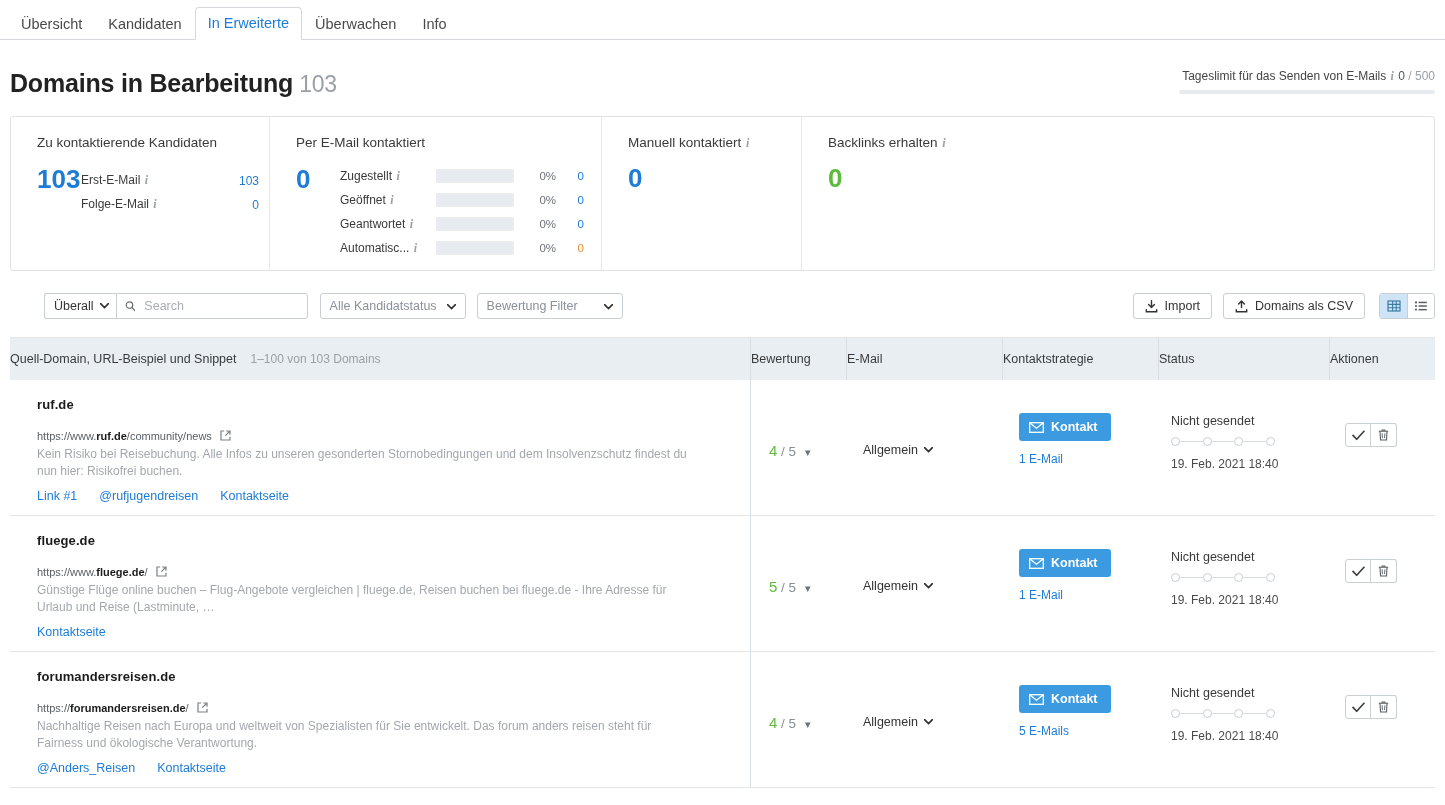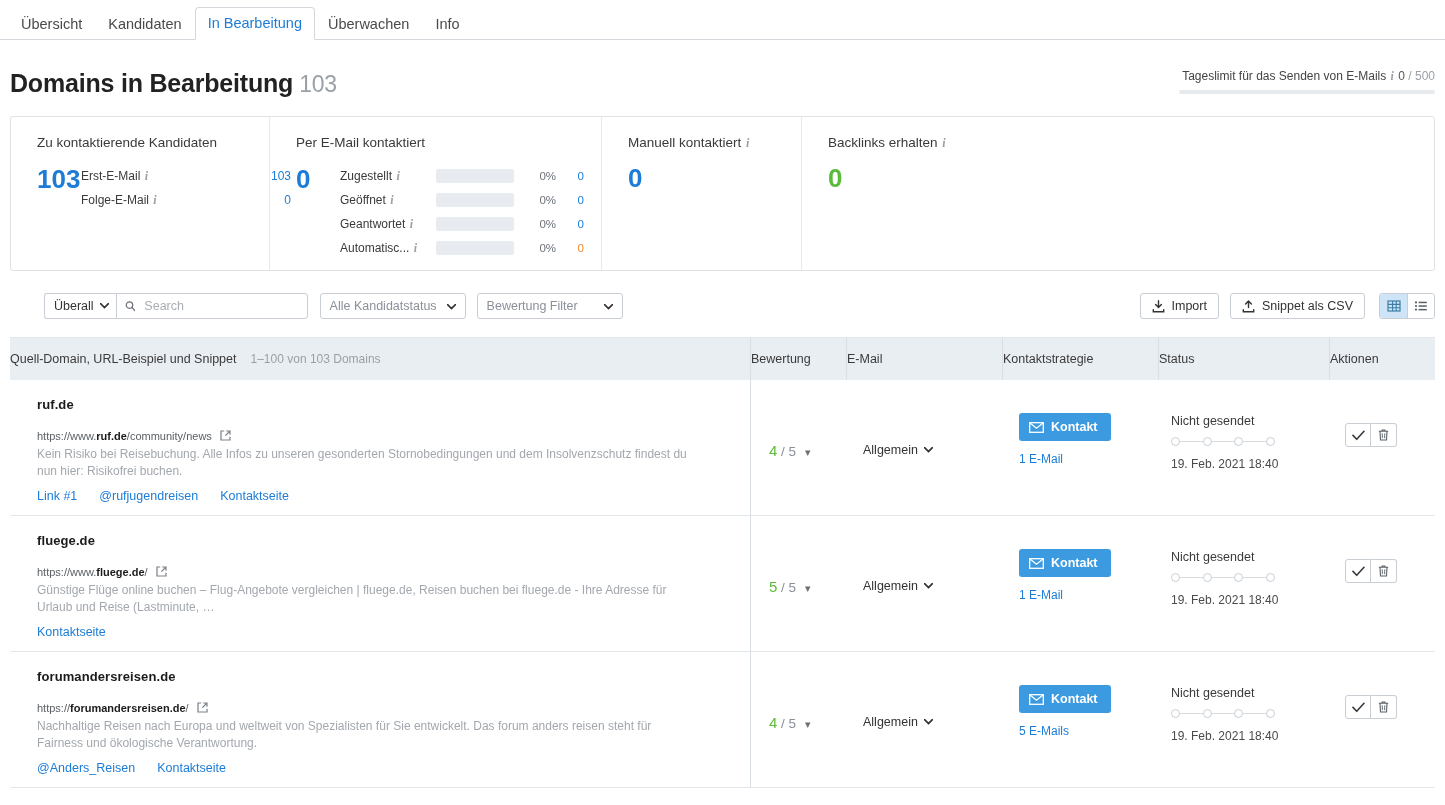--- a/index.html
+++ b/index.html
@@ -138,25 +138,24 @@
     background: #e8ecf0;
     border-radius: 2px;
     margin-left: 4px;
   }
   .m-pct { width: 42px; text-align: right; color: #6b7177; font-size: 11.5px; }
   .m-val { width: 28px; text-align: right; color: #1c7cd6; font-size: 11.5px; }
   .m-val.orange { color: #f08c2e; }
 
   .metric-row2 {
     display: flex;
-    align-items: center;
+    align-items: flex-end;
     height: 24px;
     font-size: 12px;
     color: #3a3a3a;
-    gap: 32px;
   }
   .m2-label { width: 108px; }
   .m2-val { width: 70px; text-align: right; color: #1c7cd6; font-size: 12px; }
 
   
   .toolbar {
     margin: 22px 10px 0 10px;
     display: flex;
     align-items: center;
     height: 26px;
@@ -376,21 +375,21 @@
   }
   .icon-btn.first { border-radius: 3px 0 0 3px; }
   .icon-btn.last { border-radius: 0 3px 3px 0; border-left: none; }
 </style>
 </head>
 <body>
 
 <div class="tabbar">
   <div class="tab">Übersicht</div>
   <div class="tab">Kandidaten</div>
-  <div class="tab active">In Bearbeitung</div>
+  <div class="tab active">In Erweiterte</div>
   <div class="tab">Überwachen</div>
   <div class="tab">Info</div>
 </div>
 
 <div class="titlerow">
   <div class="page-title">
     <span>Domains in Bearbeitung</span><span class="count">103</span>
   </div>
   <div class="daylimit">
     <span class="lim-label">Tageslimit für das Senden von E-Mails</span>
@@ -509,21 +508,21 @@
           <path d="M6.5 0.8 L6.5 7.3 M3.6 4.6 L6.5 7.6 L9.4 4.6" stroke="#333" stroke-width="1.4" fill="none" stroke-linecap="round" stroke-linejoin="round"></path>
           <path d="M1.3 9.6 L1.3 11.8 L11.7 11.8 L11.7 9.6" stroke="#333" stroke-width="1.4" fill="none" stroke-linecap="round"></path>
         </svg>
       <span>Import</span>
     </div>
     <div class="act-btn">
       <svg width="13" height="13" viewBox="0 0 13 13">
           <path d="M6.5 7.6 L6.5 1.1 M3.6 4 L6.5 1 L9.4 4" stroke="#333" stroke-width="1.4" fill="none" stroke-linecap="round" stroke-linejoin="round"></path>
           <path d="M1.3 9.6 L1.3 11.8 L11.7 11.8 L11.7 9.6" stroke="#333" stroke-width="1.4" fill="none" stroke-linecap="round"></path>
         </svg>
-      <span>Snippet als CSV</span>
+      <span>Domains als CSV</span>
     </div>
     <div class="viewtoggle">
       <div class="vt sel">
         <svg width="14" height="14" viewBox="0 0 14 14">
           <rect x="1" y="2" width="12" height="10" stroke="#3a7ca5" stroke-width="1.2" fill="none"></rect>
           <path d="M1 5.4 L13 5.4 M1 8.8 L13 8.8 M5.6 2 L5.6 12 M9.2 2 L9.2 12" stroke="#3a7ca5" stroke-width="1.1"></path>
         </svg>
       </div>
       <div class="vt">
         <svg width="14" height="14" viewBox="0 0 14 14">

